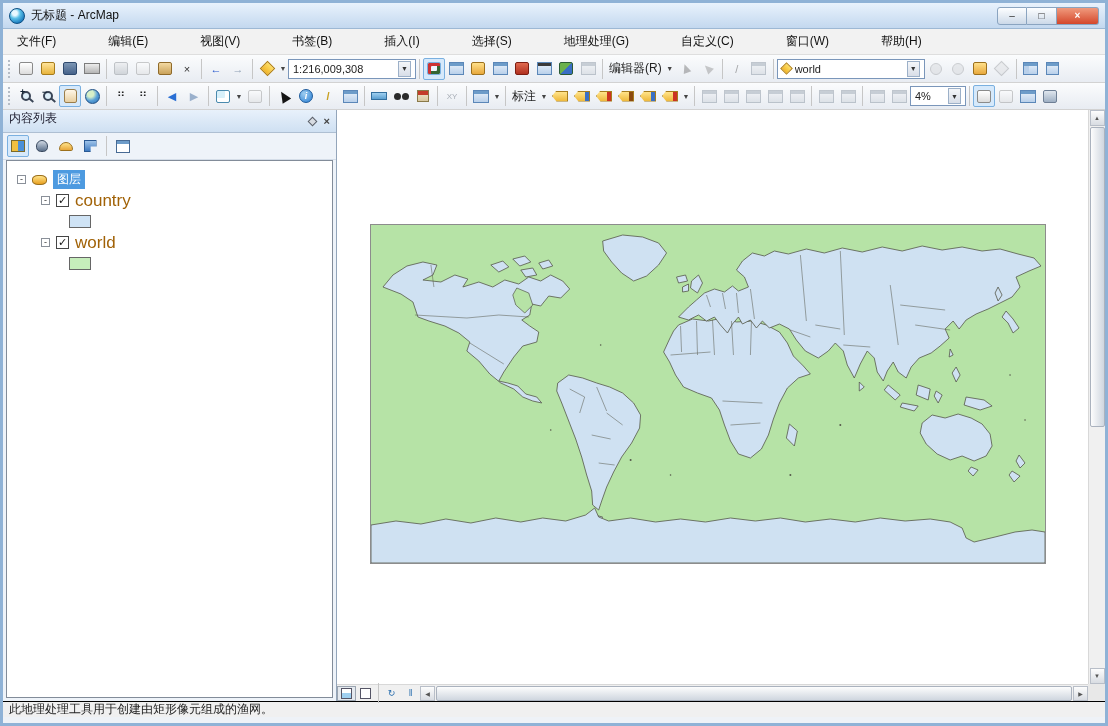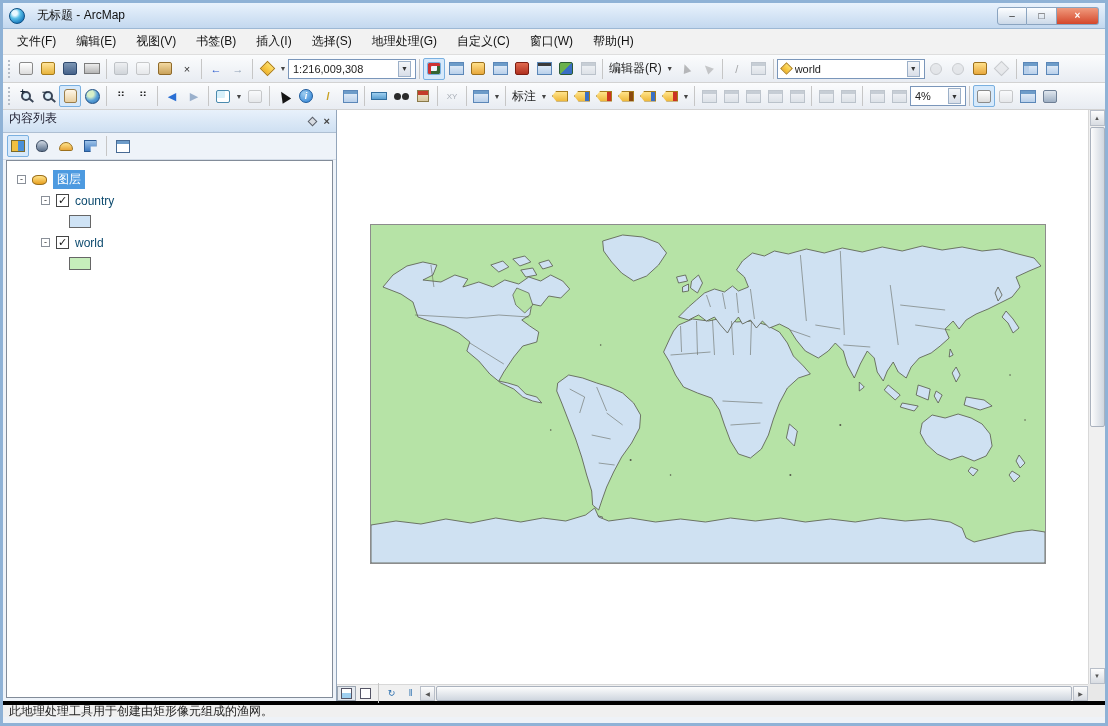--- a/index.html
+++ b/index.html
@@ -5,36 +5,36 @@
   :root{
     --map-bg:#b6e3a6; --map-land:#cfe1f2; --map-line:#55584a;
     --sw-country:#cfe3f5; --sw-world:#c6eebb;
   }
   *{box-sizing:border-box; margin:0; padding:0;}
   html,body{background:#cfd8e4;}
   body{font-family:"Liberation Sans","DejaVu Sans",sans-serif; font-size:12px; color:#1a1a1a;}
   .window{position:relative; width:1108px; height:726px; border:3px solid #8fb2d6; background:#eef2f7; overflow:hidden;}
 
   
-  .titlebar{height:26px; display:flex; align-items:center; padding:0 6px; gap:12px;
+  .titlebar{height:26px; display:flex; align-items:center; padding:0 6px; gap:6px;
     background:linear-gradient(#e9f2fc,#c3d8ef); border-bottom:1px solid #9db8d4;}
   .appicon{width:16px; height:16px; border-radius:50%;
     background:radial-gradient(circle at 35% 30%, #e8f8ff 0 18%, #59c0e8 40%, #1f7ec0 75%, #0d5a96 100%);
     border:1px solid #0c4f84; flex:0 0 auto;}
   .title-text{font-size:12px; color:#111;}
   .wincontrols{margin-left:auto; display:flex;}
   .wbtn{width:30px; height:18px; display:flex; align-items:center; justify-content:center;
     border:1px solid #8aa4c0; background:linear-gradient(#fdfeff,#ccd9e8); font-size:10px; color:#333;}
   .wbtn.min{border-radius:3px 0 0 3px;}
   .wbtn.max{border-left:none;}
   .wbtn.close{width:42px; border-radius:0 3px 3px 0; border-left:none;
     background:linear-gradient(#f09a7d,#d4472b); color:#fff; font-weight:bold;}
 
   
-  .menubar{height:26px; display:flex; align-items:center; background:#f2f2f2; border-bottom:1px solid #dedede; padding-left:4px;}
+  .menubar{height:26px; display:flex; align-items:center; background:#f2f2f2; border-bottom:1px solid #dedede; padding-left:4px;gap:32px;}
   .menu-item{padding:4px 10px; font-size:12px; color:#111; cursor:default;}
 
   
   .toolbar{display:flex; align-items:center; background:linear-gradient(#fbfcfd,#e8ecf2);
     border-bottom:1px solid #d2d2d2; padding:0 2px;}
   .tb1{height:28px;} .tb2{height:27px;}
   .grip{width:4px; height:18px; margin:0 3px; border-left:2px dotted #b5bcc6; flex:0 0 auto;}
   .sep{width:1px; height:20px; background:#c6c6c6; margin:0 3px; flex:0 0 auto;}
   .ti{width:22px; height:22px; display:flex; align-items:center; justify-content:center;
     border:1px solid transparent; border-radius:2px; flex:0 0 auto; font-size:11px; color:#333; position:relative;}
@@ -101,21 +101,21 @@
   .m-sel{width:13px; height:12px; background:linear-gradient(#9fc4ea,#3f7ac0); border:1px solid #2a5a94; clip-path:polygon(0 0,100% 0,100% 55%,55% 55%,55% 100%,0 100%);}
   .m-opt{width:14px; height:13px; background:#fff; border:1px solid #476a94; box-shadow:inset 0 3px 0 #6d9cc9;}
   .toc-tree{flex:1; background:#fff; border:1px solid #828c99; margin:0 3px 3px 3px; overflow:hidden; padding-top:8px;}
   .trow{display:flex; align-items:center; gap:6px; height:21px; padding-left:10px;}
   .expander{width:9px; height:9px; border:1px solid #8a9099; background:#fff; font-size:9px; line-height:7px;
     text-align:center; color:#333; flex:0 0 auto;}
   .layericon{width:15px; height:10px; border-radius:6px/4px; background:linear-gradient(#ffe38a,#e8a020); border:1px solid #9c701c;}
   .rootlabel{background:#4d9ae0; color:#fff; padding:1px 4px; font-size:12px;}
   .cbox{width:13px; height:13px; border:1px solid #454545; background:#fff; display:flex;
     align-items:center; justify-content:center; font-size:11px; color:#111; font-weight:bold;}
-  .lname{font-size:12px; color:#0c4a6e;}
+  .lname{font-size:17px; color:#a16207;}
   .ind1{padding-left:34px;} .ind2{padding-left:62px;}
   .swatch{width:22px; height:13px; border:1px solid #666;}
   .sw-country{background:var(--sw-country);}
   .sw-world{background:var(--sw-world);}
 
   
   .mapview{flex:1; position:relative; background:#fff;}
   .mapframe{position:absolute; left:33px; top:114px; width:676px; height:340px; border:1px solid #8c8c8c; background:var(--map-bg);}
   .mapframe svg{display:block; width:100%; height:100%;}
   .vscroll{position:absolute; top:0; right:0; bottom:17px; width:17px; background:#f0f0f0; border-left:1px solid #d8d8d8;
@@ -126,21 +126,21 @@
   .mapbottom{position:absolute; left:0; right:17px; bottom:0; height:17px; background:#f0f0f0;
     border-top:1px solid #d8d8d8; display:flex; align-items:center;}
   .viewbtn{width:19px; height:15px; display:flex; align-items:center; justify-content:center;
     border:1px solid transparent; font-size:9px; color:#2a6fae;}
   .viewbtn.sel{border-color:#9aa4b0; background:#e4e9ef;}
   .vb-page{width:11px; height:11px; background:#fff; border:1px solid #556;}
   .hthumb{flex:1; height:15px; margin:0 1px; background:linear-gradient(#fdfdfd,#cfd6df); border:1px solid #aab2be; border-radius:2px;}
   .corner{position:absolute; right:0; bottom:0; width:17px; height:17px; background:#e8e8e8;}
 
   
-  .statusbar{height:16px; display:flex; align-items:center; background:#f0f0f0; border-top:4px solid #000000; padding:0 6px;}
+  .statusbar{height:16px; display:flex; align-items:center; background:#f0f0f0; border-top:1px solid #000000; padding:0 6px;}
   .status-msg{font-size:12px; color:#222;}
   .status-coords{margin-left:auto; font-size:12px; color:#222; white-space:pre; padding-right:110px;}
 
   
   .watermark{position:absolute; right:4px; bottom:10px; font-size:31px; font-weight:bold; color:#3a3a3a;
     letter-spacing:1px; text-shadow:-1px -1px 0 rgba(255,255,255,.85), 1px 1px 1px rgba(0,0,0,.35); pointer-events:none;}
 </style>
 </head>
 <body>
 

